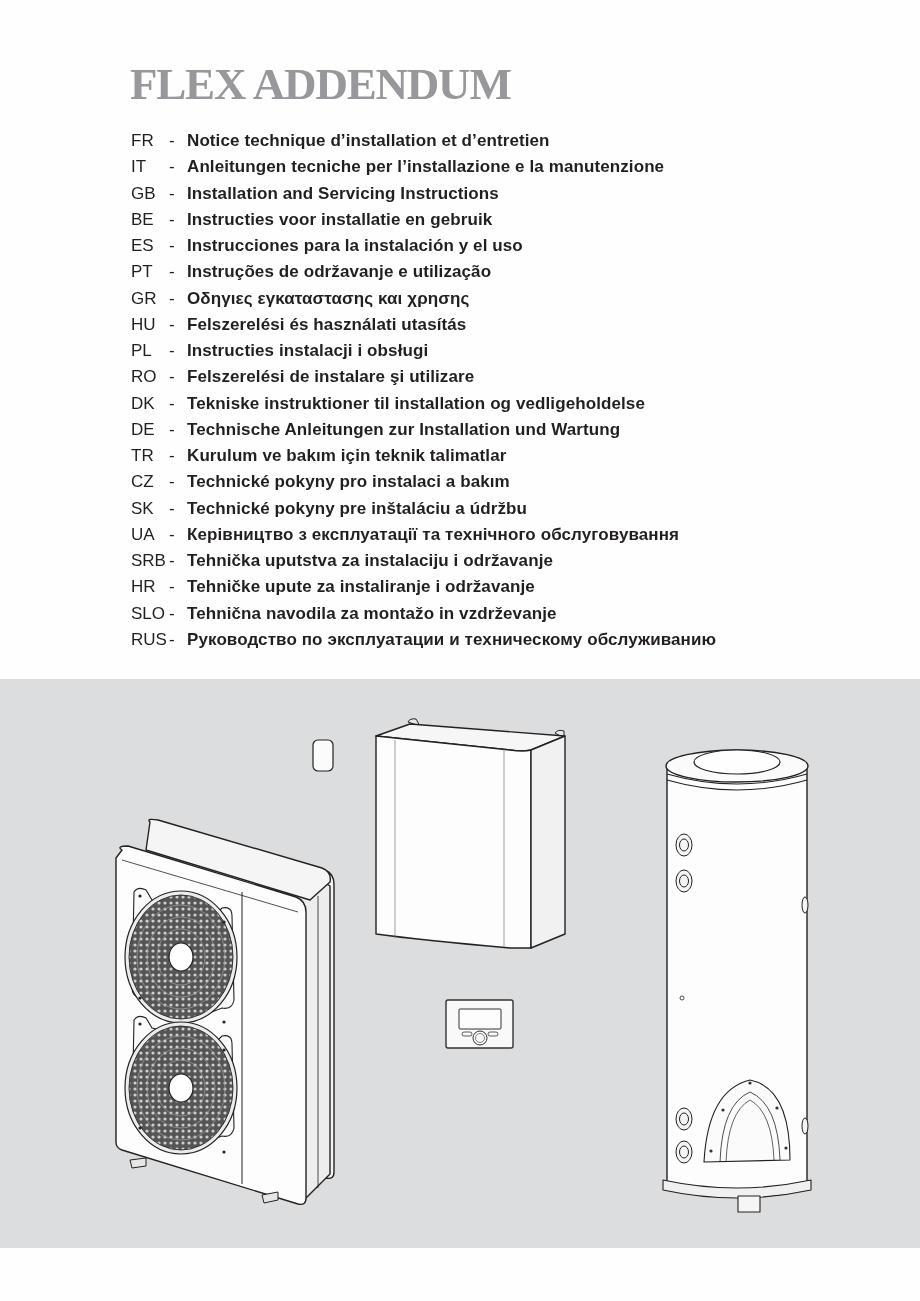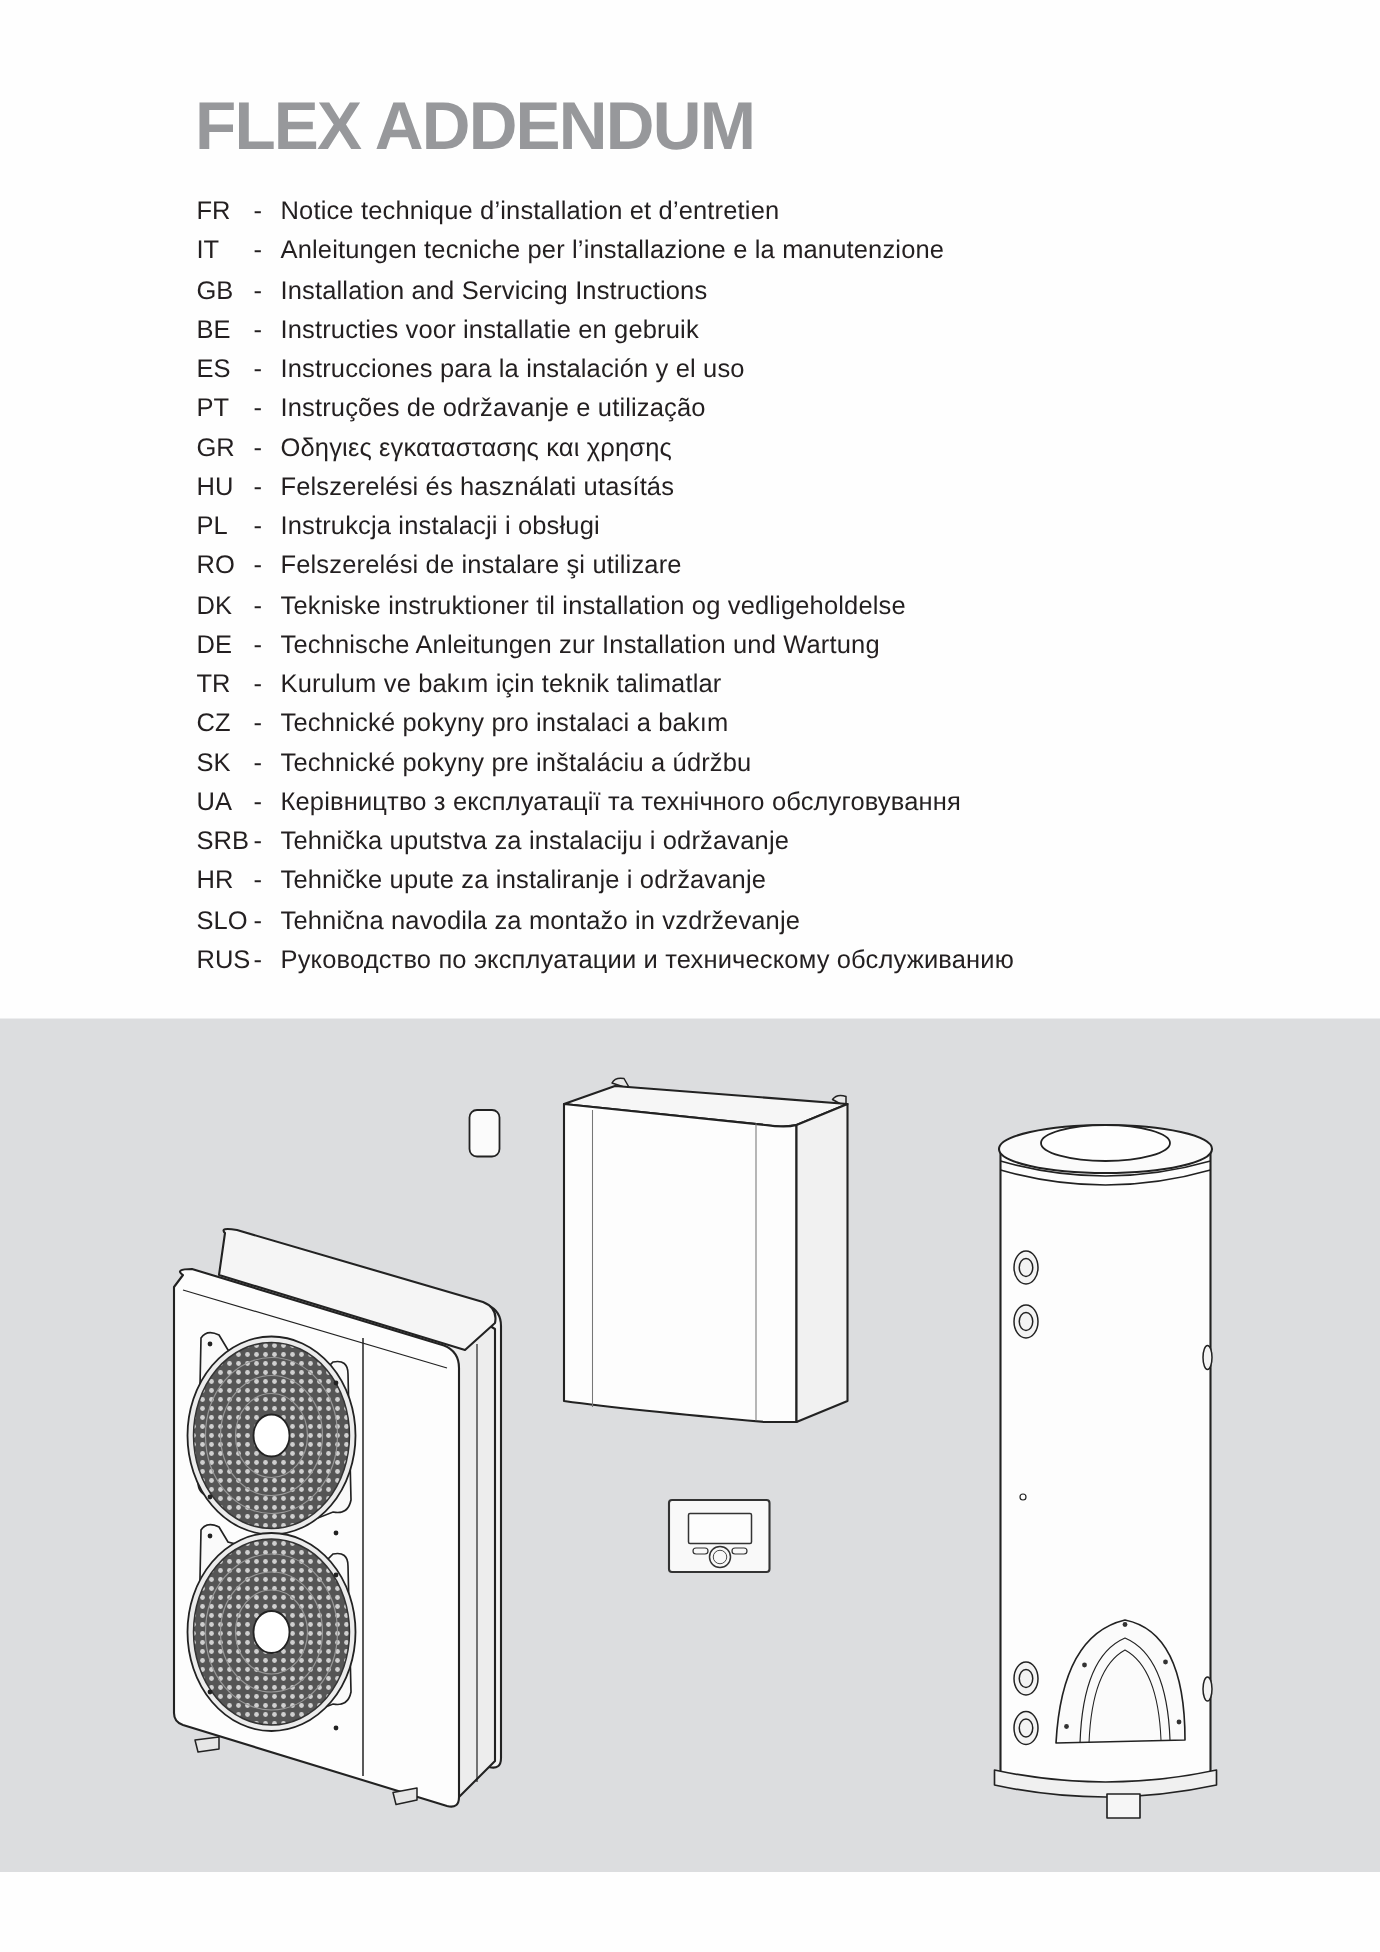--- a/index.html
+++ b/index.html
@@ -1,30 +1,30 @@
 <!DOCTYPE html>
 <html><head>
 <meta charset="utf-8">
 <style>
   * { box-sizing: border-box; margin: 0; padding: 0; }
   html, body { width: 920px; height: 1301px; background: #fefefe; overflow: hidden; }
   body { position: relative; font-family: "Liberation Sans", "DejaVu Sans", sans-serif; color: #231f20; }
 
   .title {
     position: absolute; left: 130px; top: 56px;
-    font-family: Liberation Sans, sans-serif;
+    font-family: Liberation Serif, serif;
     font-weight: bold; font-size: 45px; letter-spacing: -1.2px;
     color: #97989b; line-height: 56px;
   }
 
   .lang-list { position: absolute; left: 131px; top: 130px; list-style: none; }
   .lang-row { position: relative; height: 26.25px; line-height: 22px; font-size: 17px; white-space: nowrap; }
   .lang-code { position: absolute; left: 0; top: 0; text-align: center; }
   .lang-dash { position: absolute; left: 38px; top: 0; }
-  .lang-desc { position: absolute; left: 56px; top: 0; letter-spacing: 0.1px; }
+  .lang-desc { position: absolute; left: 56px; top: 0; letter-spacing: 0.1px; font-weight: bold; }
 
   .illus-panel {
     position: absolute; left: 0; top: 679px; width: 920px; height: 569px;
     background: #dcdddf;
   }
   .illus-panel svg { position: absolute; left: 0; top: 0; }
 </style>
 </head>
 <body>
 
@@ -67,21 +67,21 @@
       <span class="lang-desc">Οδηγιες εγκαταστασης και χρησης</span>
     </li>
   <li class="lang-row">
       <span class="lang-code">HU</span>
       <span class="lang-dash">-</span>
       <span class="lang-desc">Felszerelési és használati utasítás</span>
     </li>
   <li class="lang-row">
       <span class="lang-code">PL</span>
       <span class="lang-dash">-</span>
-      <span class="lang-desc">Instrukcja instalacji i obsługi</span>
+      <span class="lang-desc">Instructies instalacji i obsługi</span>
     </li>
   <li class="lang-row">
       <span class="lang-code">RO</span>
       <span class="lang-dash">-</span>
       <span class="lang-desc">Felszerelési de instalare şi utilizare</span>
     </li>
   <li class="lang-row">
       <span class="lang-code">DK</span>
       <span class="lang-dash">-</span>
       <span class="lang-desc">Tekniske instruktioner til installation og vedligeholdelse</span>

